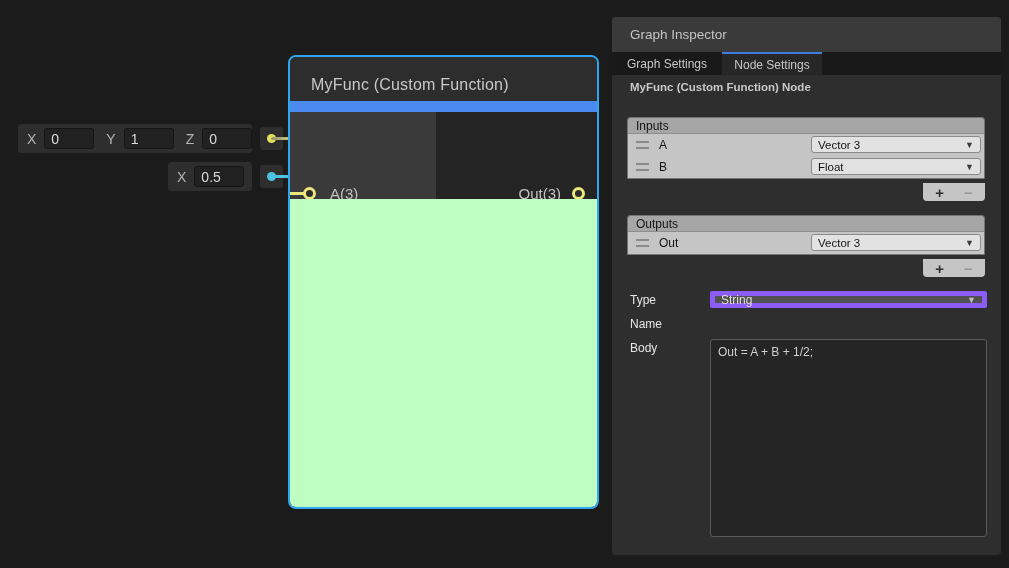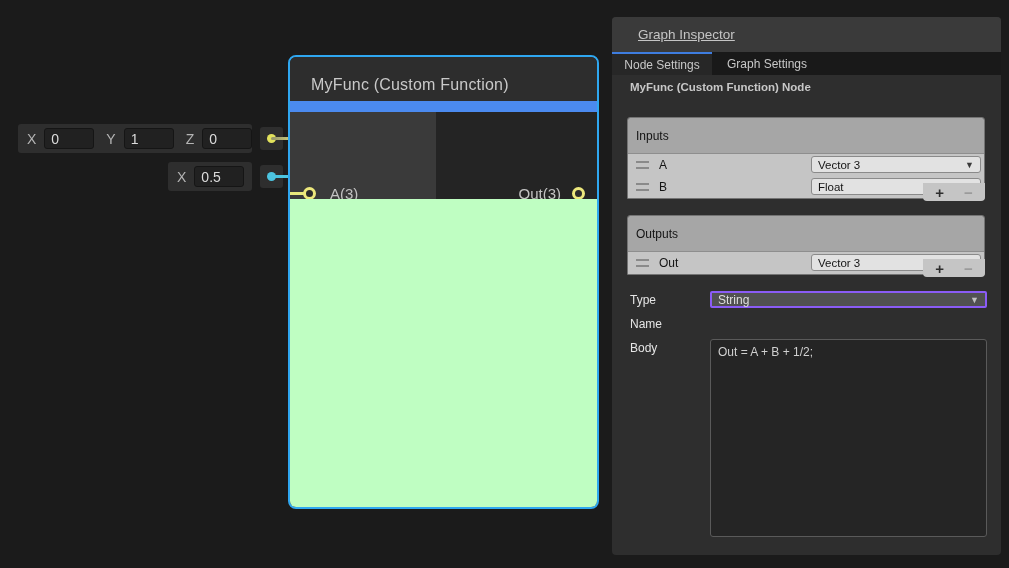--- a/index.html
+++ b/index.html
@@ -37,42 +37,42 @@
   .stub-b { top:118px; background:#4CC4E0; }
   .port-label { position:absolute; color:#C2C2C2; font-size:15px; }
   .label-a { left:40px; top:73px; }
   .label-b { left:40px; top:111px; }
   .label-out { right:36px; top:73px; }
   .node-preview { position:absolute; left:0; top:142px; right:0; bottom:0; }
 
   
   .panel { position:absolute; left:612px; top:17px; width:389px; height:538px; background:#2E2E2E; border-radius:4px; overflow:hidden; z-index:3; }
   .panel-titlebar { position:absolute; left:0; top:0; width:100%; height:35px; background:#3A3A3A; display:flex; align-items:center; }
-  .panel-title { color:#C5C5C5; font-size:13.5px; padding-left:26px;text-decoration:underline; }
+  .panel-title { color:#C5C5C5; font-size:13.5px; padding-left:18px; }
   .tabbar { position:absolute; left:0; top:35px; width:100%; height:23px; background:#191919; display:flex; }
   .tab { height:23px; display:flex; align-items:center; justify-content:center; color:#C8C8C8; font-size:12px; cursor:default; }
   .tab-active { width:100px; background:#272727; border-top:2px solid #3E7DE0; }
   .tab-inactive { width:110px; }
   .node-heading { position:absolute; left:18px; top:64px; color:#C8C8C8; font-size:11.5px; font-weight:bold; }
 
   .rlist { position:absolute; left:15px; width:358px; border:1px solid #747474; border-radius:3px 3px 0 0; }
-  .rlist-header { height:36px; background:#A6A6A6; border-bottom:1px solid #8E8E8E; display:flex; align-items:center; color:#141414; font-size:12px; padding-left:8px; border-radius:2px 2px 0 0; }
+  .rlist-header { height:16px; background:#A6A6A6; border-bottom:1px solid #8E8E8E; display:flex; align-items:center; color:#141414; font-size:12px; padding-left:8px; border-radius:2px 2px 0 0; }
   .rlist-row { position:relative; height:22px; background:#C5C5C5; display:flex; align-items:center; }
   .drag-handle { width:13px; height:8px; border-top:2px solid #8A8A8A; border-bottom:2px solid #8A8A8A; margin-left:8px; }
   .row-name { color:#141414; font-size:12px; margin-left:10px; }
   .light-dropdown { position:absolute; right:3px; top:2px; width:170px; height:17px; background:#E2E2E2; border:1px solid #8A8A8A; border-radius:3px; display:flex; align-items:center; color:#141414; font-size:11.5px; padding:0 6px; }
   .light-dropdown .dd-arrow { margin-left:auto; color:#3A3A3A; font-size:9px; }
   .rlist-footer { position:absolute; right:16px; width:62px; height:18px; background:#C5C5C5; border-radius:0 0 4px 4px; display:flex; align-items:center; justify-content:center; gap:20px; }
   .btn-add { color:#2E2E2E; font-size:15px; font-weight:bold; line-height:1; cursor:default; }
   .btn-remove { color:#999999; font-size:15px; font-weight:bold; line-height:1; cursor:default; }
 
   .form-row { position:absolute; left:18px; right:14px; height:18px; }
   .form-label { position:absolute; left:0; top:2px; color:#e5e5e5; font-size:12px; }
   .form-control { position:absolute; left:80px; right:0; }
-  .dark-dropdown { height:17px; background:#515151; border:2px solid #8b5cf6; border-radius:2px; display:flex; align-items:center; color:#DFDFDF; font-size:12px; padding:0 6px; }
+  .dark-dropdown { height:17px; background:#515151; border:5px solid #8b5cf6; border-radius:2px; display:flex; align-items:center; color:#DFDFDF; font-size:12px; padding:0 6px; }
   .dark-dropdown .dd-arrow { margin-left:auto; color:#C0C0C0; font-size:9px; }
   .dark-field { width:100%; height:18px; background:#252525; border:1px solid #5A5A5A; border-radius:3px; color:#D0D0D0; font-size:12px; padding:0 7px; outline:none; }
   .dark-textarea { width:100%; height:198px; background:#252525; border:1px solid #5A5A5A; border-radius:3px; color:#D0D0D0; font-size:12px; padding:4px 7px; white-space:pre; line-height:16px; }
 </style>
 </head>
 <body>
 
 <div id="stage">
 
   <div class="num-widget" style="left:18px; top:124px; width:234px;">
@@ -124,22 +124,22 @@
       <span class="port-ring ring-out"></span>
     </div>
     <div class="node-preview" style="background:#BFFEC2;"></div>
   </div>
 
   <div class="panel">
     <div class="panel-titlebar">
       <span class="panel-title">Graph Inspector</span>
     </div>
     <div class="tabbar">
+      <div class="tab tab-inactive">Graph Settings</div>
       <div class="tab tab-active">Node Settings</div>
-      <div class="tab tab-inactive">Graph Settings</div>
     </div>
     <div class="node-heading">MyFunc (Custom Function) Node</div>
 
     <div class="rlist" style="top:100px;">
       <div class="rlist-header">Inputs</div>
       <div class="rlist-row">
         <span class="drag-handle"></span>
         <span class="row-name">A</span>
         <div class="light-dropdown">
           <span>Vector 3</span>

